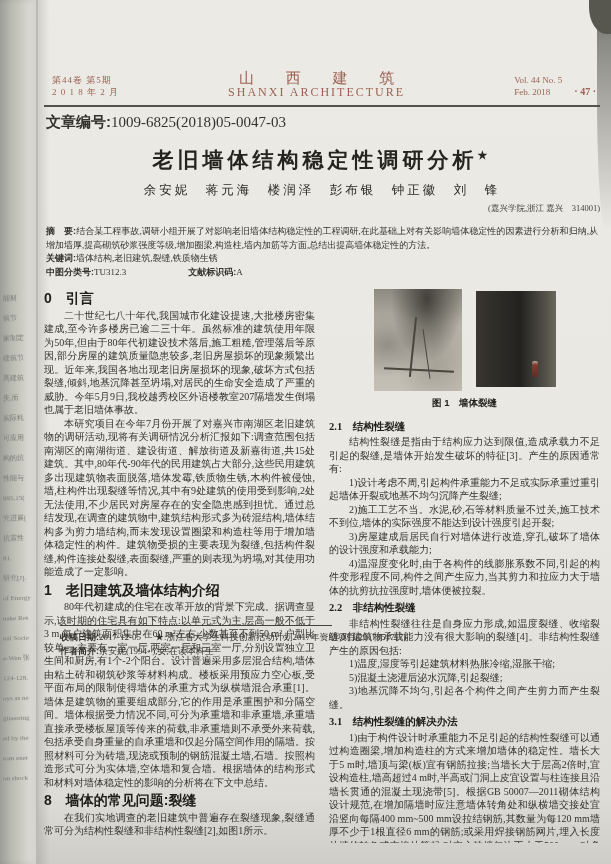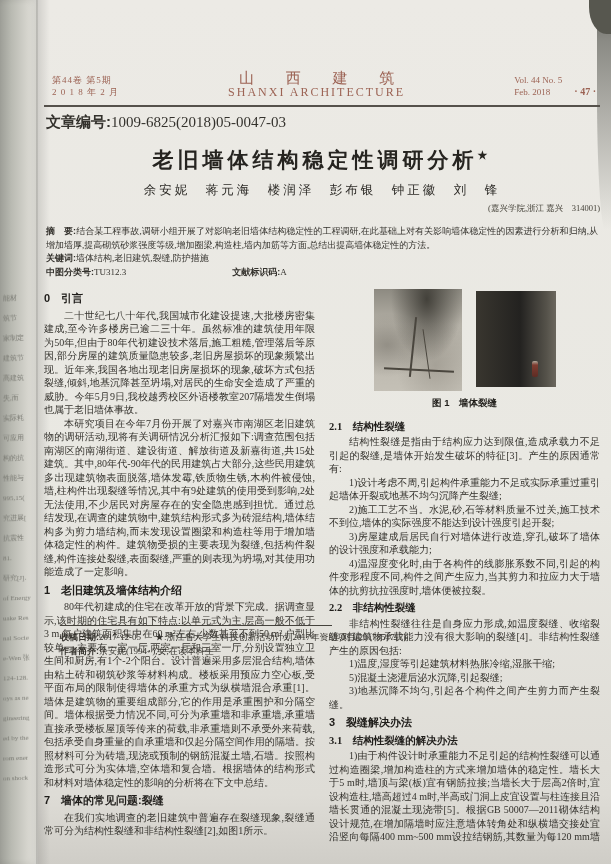--- a/index.html
+++ b/index.html
@@ -36,26 +36,26 @@
   .article-id b{font-family:"Liberation Sans","DejaVu Sans",sans-serif;}
   .title{margin:14px 0 6px 0;text-align:center;font-size:21px;font-weight:bold;
     letter-spacing:4px;color:#262420;}
   .title sup{font-size:11px;}
   .authors{text-align:center;font-size:12.5px;letter-spacing:3px;margin:8px 0 4px 0;color:#2c2a26;}
   .affiliation{text-align:right;font-size:8.5px;margin-bottom:10px;color:#454239;}
   .abstract{font-size:9px;line-height:13.5px;padding:0 2px;margin-bottom:8px;}
   .abstract p{margin:0;text-align:justify;}
   .abstract b{font-family:"Liberation Sans","DejaVu Sans",sans-serif;}
   .clc-row{display:flex;}
-  .clc-row .doccode{margin-left:106px;}
+  .clc-row .doccode{margin-left:62px;}
   .columns{display:flex;gap:14px;height:556px;overflow:hidden;}
   .col{width:271px;font-size:10px;line-height:13.5px;}
   .col p{margin:0;text-indent:2em;text-align:justify;}
   .col h2{font-family:"Liberation Sans","DejaVu Sans",sans-serif;
-    font-size:11px;margin:5px 0 3px 0;color:#1f1d1a;}
+    font-size:14px;margin:5px 0 3px 0;color:#1f1d1a;}
   .col h3{font-size:10.5px;font-weight:bold;margin:4px 0 2px 0;color:#1f1d1a;}
   
   figure{margin:2px 0 10px 0;}
   .photos{display:flex;justify-content:center;gap:14px;align-items:flex-start;}
   .photo{position:relative;overflow:hidden;}
   .photo-left{width:88px;height:102px;
     background:
       radial-gradient(ellipse at 60% 10%,rgba(52,50,44,.85),rgba(52,50,44,0) 48%),
       radial-gradient(ellipse at 15% 55%,rgba(90,86,78,.4),rgba(90,86,78,0) 40%),
       radial-gradient(ellipse at 70% 75%,rgba(120,115,105,.35),rgba(120,115,105,0) 45%),
@@ -136,35 +136,35 @@
     <div class="header-rule"></div>
 
     <div class="article-id"><b>文章编号:</b><span>1009-6825(2018)05-0047-03</span></div>
 
     <h1 class="title"><span>老旧墙体结构稳定性调研分析</span><sup>★</sup></h1>
     <div class="authors">余安妮　蒋元海　楼润泽　彭布银　钟正徽　刘　锋</div>
     <div class="affiliation">(嘉兴学院,浙江 嘉兴　314001)</div>
 
     <div class="abstract">
       <p><b>摘　要:</b><span>结合某工程事故,调研小组开展了对影响老旧墙体结构稳定性的工程调研,在此基础上对有关影响墙体稳定性的因素进行分析和归纳,从增加墙厚,提高砌筑砂浆强度等级,增加圈梁,构造柱,墙内加筋等方面,总结出提高墙体稳定性的方法。</span></p>
-      <p><b>关键词:</b><span>墙体结构,老旧建筑,裂缝,防护措施</span></p>
+      <p><b>关键词:</b><span>墙体结构,老旧建筑,裂缝,铁质物生锈</span></p>
       <p class="clc-row">
         <span><b>中图分类号:</b><span>TU312.3</span></span>
         <span class="doccode"><b>文献标识码:</b><span>A</span></span>
       </p>
     </div>
 
     <div class="columns">
       <div class="col">
         <h2>0　引言</h2>
         <p>二十世纪七八十年代,我国城市化建设提速,大批楼房密集建成,至今许多楼房已逾二三十年。虽然标准的建筑使用年限为50年,但由于80年代初建设技术落后,施工粗糙,管理落后等原因,部分房屋的建筑质量隐患较多,老旧房屋损坏的现象频繁出现。近年来,我国各地出现老旧房屋损坏的现象,破坏方式包括裂缝,倾斜,地基沉降甚至坍塌,对居民的生命安全造成了严重的威胁。今年5月9日,我校越秀校区外语楼教室207隔墙发生倒塌也属于老旧墙体事故。</p>
         <p>本研究项目在今年7月份开展了对嘉兴市南湖区老旧建筑物的调研活动,现将有关调研情况分析汇报如下:调查范围包括南湖区的南湖街道、建设街道、解放街道及新嘉街道,共15处建筑。其中,80年代-90年代的民用建筑占大部分,这些民用建筑多出现建筑物表面脱落,墙体发霉,铁质物生锈,木构件被侵蚀,墙,柱构件出现裂缝等情况,其中有9处建筑的使用受到影响,2处无法使用,不少居民对房屋存在的安全隐患感到担忧。通过总结发现,在调查的建筑物中,建筑结构形式多为砖混结构,墙体结构多为剪力墙结构,而未发现设置圈梁和构造柱等用于增加墙体稳定性的构件。建筑物受损的主要表现为裂缝,包括构件裂缝,构件连接处裂缝,表面裂缝,严重的则表现为坍塌,对其使用功能造成了一定影响。</p>
         <h2>1　老旧建筑及墙体结构介绍</h2>
         <p>80年代初建成的住宅在改革开放的背景下完成。据调查显示,该时期的住宅具有如下特点:以单元式为主,层高一般不低于3 m,每户建筑面积集中在60 m²左右,少数甚至不到50 m²,户型比较单一,主要有一室一厅,两室一厅和三室一厅,分别设置独立卫生间和厨房,有1个-2个阳台。设计普遍采用多层混合结构,墙体由粘土砖和砌筑砂浆等材料构成。楼板采用预应力空心板,受平面布局的限制使得墙体的承重方式为纵横墙混合承重[1]。墙体是建筑物的重要组成部分,它的作用是承重围护和分隔空间。墙体根据受力情况不同,可分为承重墙和非承重墙,承重墙直接承受楼板屋顶等传来的荷载,非承重墙则不承受外来荷载,包括承受自身重量的自承重墙和仅起分隔空间作用的隔墙。按照材料可分为砖墙,现浇或预制的钢筋混凝土墙,石墙。按照构造形式可分为实体墙,空体墙和复合墙。根据墙体的结构形式和材料对墙体稳定性的影响的分析将在下文中总结。</p>
-        <h2>7　墙体的常见问题:裂缝</h2>
+        <h2>8　墙体的常见问题:裂缝</h2>
         <p>在我们实地调查的老旧建筑中普遍存在裂缝现象,裂缝通常可分为结构性裂缝和非结构性裂缝[2],如图1所示。</p>
       </div>
 
       <div class="col">
         <figure>
           <div class="photos">
             <div class="photo photo-left">
               <div class="crack crack1"></div>
               <div class="crack crack2"></div>
               <div class="crack crack3"></div>
@@ -179,21 +179,20 @@
         <p>结构性裂缝是指由于结构应力达到限值,造成承载力不足引起的裂缝,是墙体开始发生破坏的特征[3]。产生的原因通常有:</p>
         <p>1)设计考虑不周,引起构件承重能力不足或实际承重过重引起墙体开裂或地基不均匀沉降产生裂缝;</p>
         <p>2)施工工艺不当。水泥,砂,石等材料质量不过关,施工技术不到位,墙体的实际强度不能达到设计强度引起开裂;</p>
         <p>3)房屋建成后居民自行对墙体进行改造,穿孔,破坏了墙体的设计强度和承载能力;</p>
         <p>4)温湿度变化时,由于各构件的线膨胀系数不同,引起的构件变形程度不同,构件之间产生应力,当其剪力和拉应力大于墙体的抗剪抗拉强度时,墙体便被拉裂。</p>
         <h3>2.2　非结构性裂缝</h3>
         <p>非结构性裂缝往往是自身应力形成,如温度裂缝、收缩裂缝,对建筑物承载能力没有很大影响的裂缝[4]。非结构性裂缝产生的原因包括:</p>
         <p>1)温度,湿度等引起建筑材料热胀冷缩,湿胀干缩;</p>
         <p>5)混凝土浇灌后泌水沉降,引起裂缝;</p>
         <p>3)地基沉降不均匀,引起各个构件之间产生剪力而产生裂缝。</p>
-        <h2>3　裂缝解决办法</h2>
         <h3>3.1　结构性裂缝的解决办法</h3>
         <p>1)由于构件设计时承重能力不足引起的结构性裂缝可以通过构造圈梁,增加构造柱的方式来增加墙体的稳定性。墙长大于5 m时,墙顶与梁(板)宜有钢筋拉接;当墙长大于层高2倍时,宜设构造柱,墙高超过4 m时,半高或门洞上皮宜设置与柱连接且沿墙长贯通的混凝土现浇带[5]。根据GB 50007—2011砌体结构设计规范,在增加隔墙时应注意墙体转角处和纵横墙交接处宜沿竖向每隔400 mm~500 mm设拉结钢筋,其数量为每120 mm墙厚不少于1根直径6 mm的钢筋;或采用焊接钢筋网片,埋入长度从墙的转角或交接处算起,对实心砖墙每边不小于500 mm,对多孔</p>
       </div>
     </div>
 
     <div class="footnote">
       <div class="foot-rule"></div>
       <div>
         <b>收稿日期:</b><span>2017-12-05</span><span class="foot-star">★:浙江省大学生科技创新活动计划2017年资助项目(2017851717)</span>
       </div>

